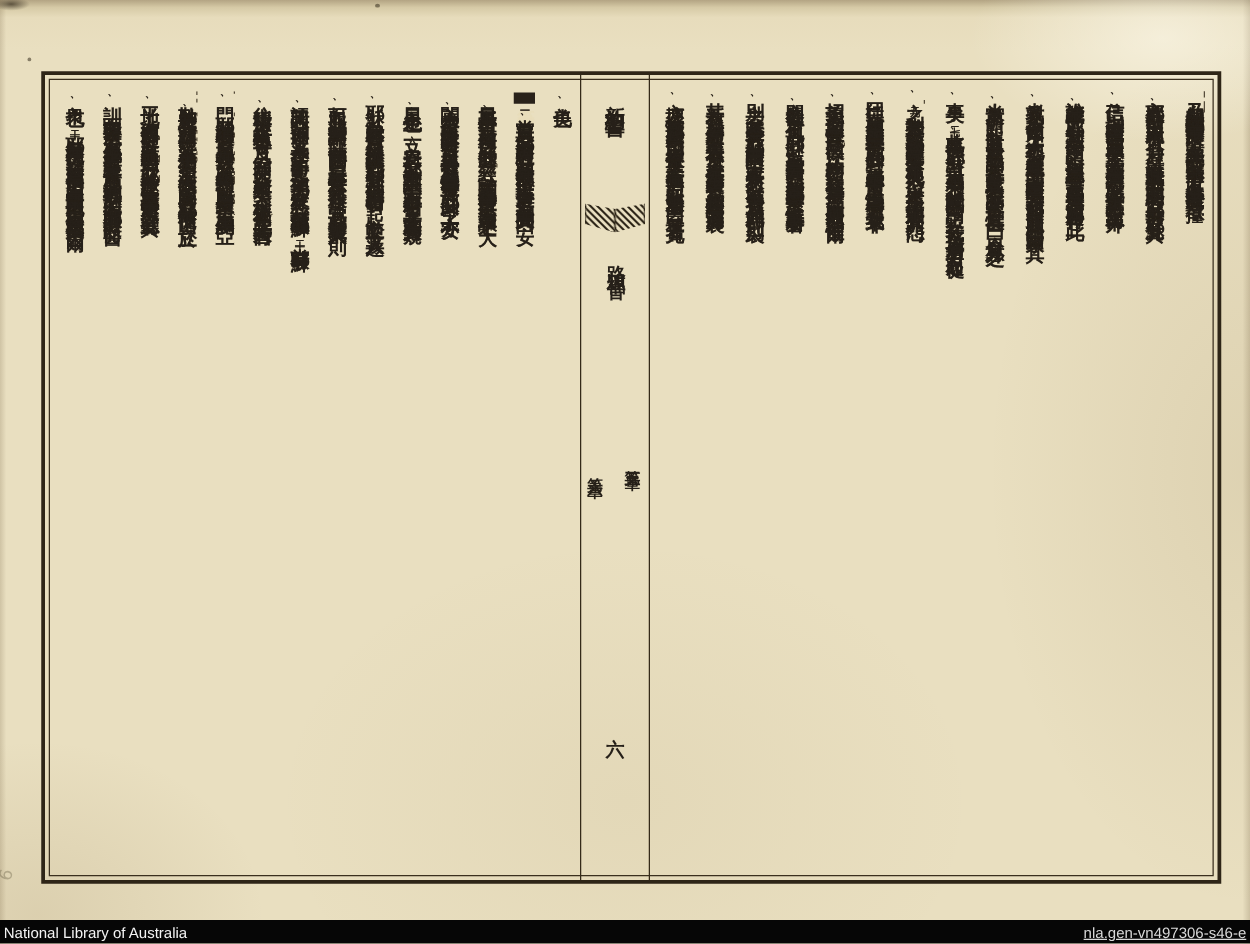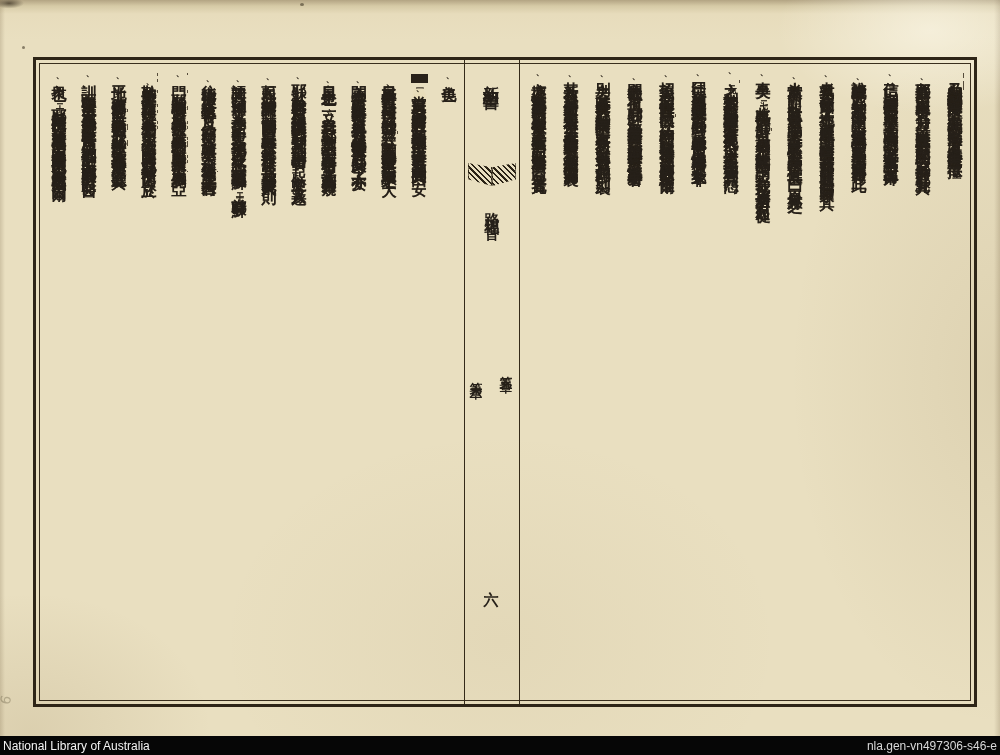--- a/index.html
+++ b/index.html
@@ -75,21 +75,21 @@
   .fishtail i.l{ left:0; clip-path:polygon(0 4%, 100% 22%, 100% 100%, 0 72%); }
   .fishtail i.r{ right:0; clip-path:polygon(0 22%, 100% 4%, 100% 72%, 0 100%); }
 
   
   .footer-bar{
     position:absolute; left:0; right:0; bottom:0; height:19px; background:#060606;
     display:flex; justify-content:space-between; align-items:center;
     padding:0 3px; box-sizing:border-box;
     font:12px "Liberation Sans", sans-serif; color:#f4f4f4;
   }
-  .footer-bar .ident{ color:#d9d9d9; }
+  .footer-bar .ident{ color:#d9d9d9;text-decoration:underline; }
 </style>
 </head>
 <body>
 
 <div class="stage">
 
   <div class="smudge"></div>
   <div class="speck" style="left:300px;top:3px;width:4px;height:3px;"></div>
   <div class="speck" style="left:22px;top:46px;width:3px;height:3px;"></div>
   <div class="pencil">6</div>

